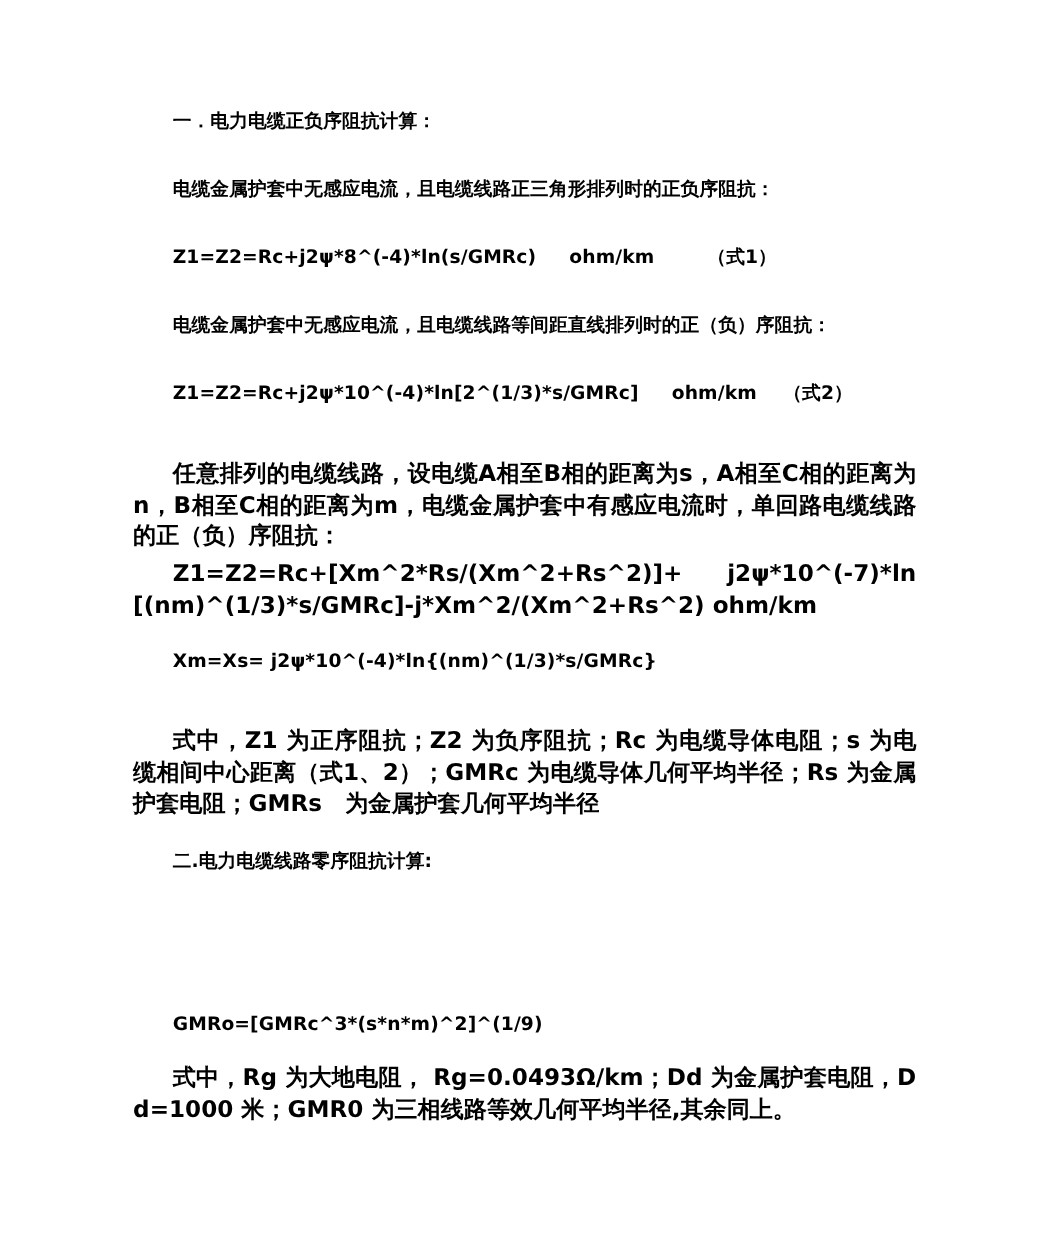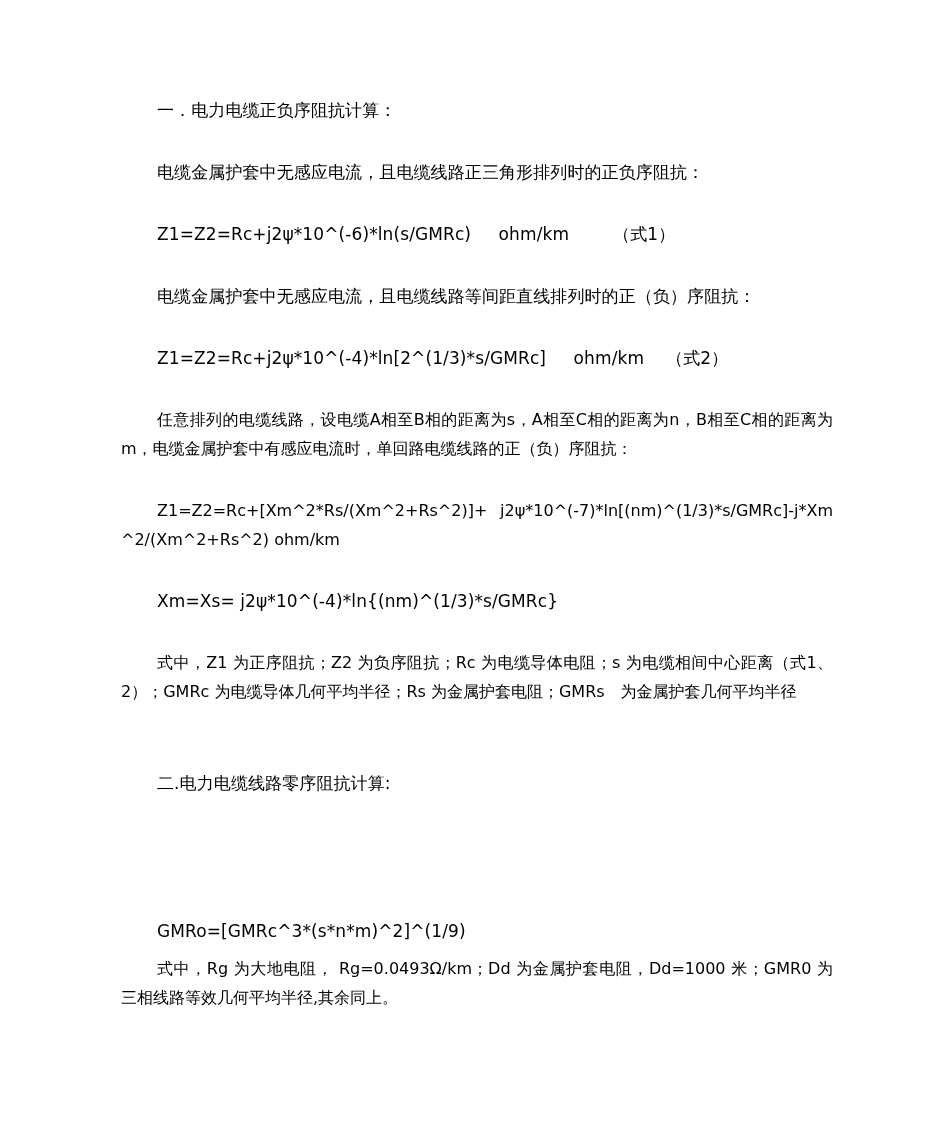--- a/index.html
+++ b/index.html
@@ -1,31 +1,31 @@
 <!DOCTYPE html>
 <html><head>
   <meta charset="utf-8">
   <style>
     html, body { margin: 0; padding: 0; background: #ffffff; }
     body { width: 950px; height: 1129px; position: relative; overflow: hidden;
            font-family: "DejaVu Sans", "Liberation Sans", sans-serif; color: #000; }
-    .page { position: absolute; left: 0; top: 0; width: 950px; height: 1129px; background: #fff; }
+    .page { position: absolute; left: 0; top: 0; width: 950px; height: 1129px; background: #fff; font-weight: bold; }
     .line { position: absolute; left: 121px; width: 710px; font-size: 17px; line-height: 28px;
             white-space: pre; letter-spacing: 0.1px; }
     .ind { left: 157px; }
-    .para { position: absolute; left: 121px; width: 712px; font-size: 16px; line-height: 28.5px;
-            text-indent: 36px; white-space: normal; word-break: break-all; text-align: justify; }
+    .para { position: absolute; left: 121px; width: 712px; font-size: 21px; line-height: 28.5px;
+            text-indent: 36px; white-space: normal; word-break: break-all; text-align: justify; margin-top: 10px; }
   </style>
 </head>
 <body>
 
 <div class="page">
   <div class="line ind" style="top:96px;">一．电力电缆正负序阻抗计算：</div>
   <div class="line ind" style="top:158px;">电缆金属护套中无感应电流，且电缆线路正三角形排列时的正负序阻抗：</div>
-  <div class="line ind" style="top:220px;">Z1=Z2=Rc+j2ψ*10^(-6)*ln(s/GMRc)     ohm/km        （式1）</div>
+  <div class="line ind" style="top:220px;">Z1=Z2=Rc+j2ψ*8^(-4)*ln(s/GMRc)     ohm/km        （式1）</div>
   <div class="line ind" style="top:282px;">电缆金属护套中无感应电流，且电缆线路等间距直线排列时的正（负）序阻抗：</div>
   <div class="line ind" style="top:344px;">Z1=Z2=Rc+j2ψ*10^(-4)*ln[2^(1/3)*s/GMRc]     ohm/km    （式2）</div>
   <div class="para" style="top:406px;">任意排列的电缆线路，设电缆A相至B相的距离为s，A相至C相的距离为n，B相至C相的距离为m，电缆金属护套中有感应电流时，单回路电缆线路的正（负）序阻抗：</div>
   <div class="para" style="top:497px;">Z1=Z2=Rc+[Xm^2*Rs/(Xm^2+Rs^2)]+ j2ψ*10^(-7)*ln[(nm)^(1/3)*s/GMRc]-j*Xm^2/(Xm^2+Rs^2)     ohm/km</div>
   <div class="line ind" style="top:587px;">Xm=Xs= j2ψ*10^(-4)*ln{(nm)^(1/3)*s/GMRc}</div>
   <div class="para" style="top:649px;">式中，Z1 为正序阻抗；Z2 为负序阻抗；Rc 为电缆导体电阻；s 为电缆相间中心距离（式1、2）；GMRc 为电缆导体几何平均半径；Rs 为金属护套电阻；GMRs　为金属护套几何平均半径</div>
   <div class="line ind" style="top:769px;">二.电力电缆线路零序阻抗计算:</div>
   <div class="line ind" style="top:893px;margin-top:24px;">GMRo=[GMRc^3*(s*n*m)^2]^(1/9)</div>
   <div class="para" style="top:955px;">式中，Rg 为大地电阻， Rg=0.0493Ω/km；Dd 为金属护套电阻，Dd=1000 米；GMR0 为三相线路等效几何平均半径,其余同上。</div>
 </div>

